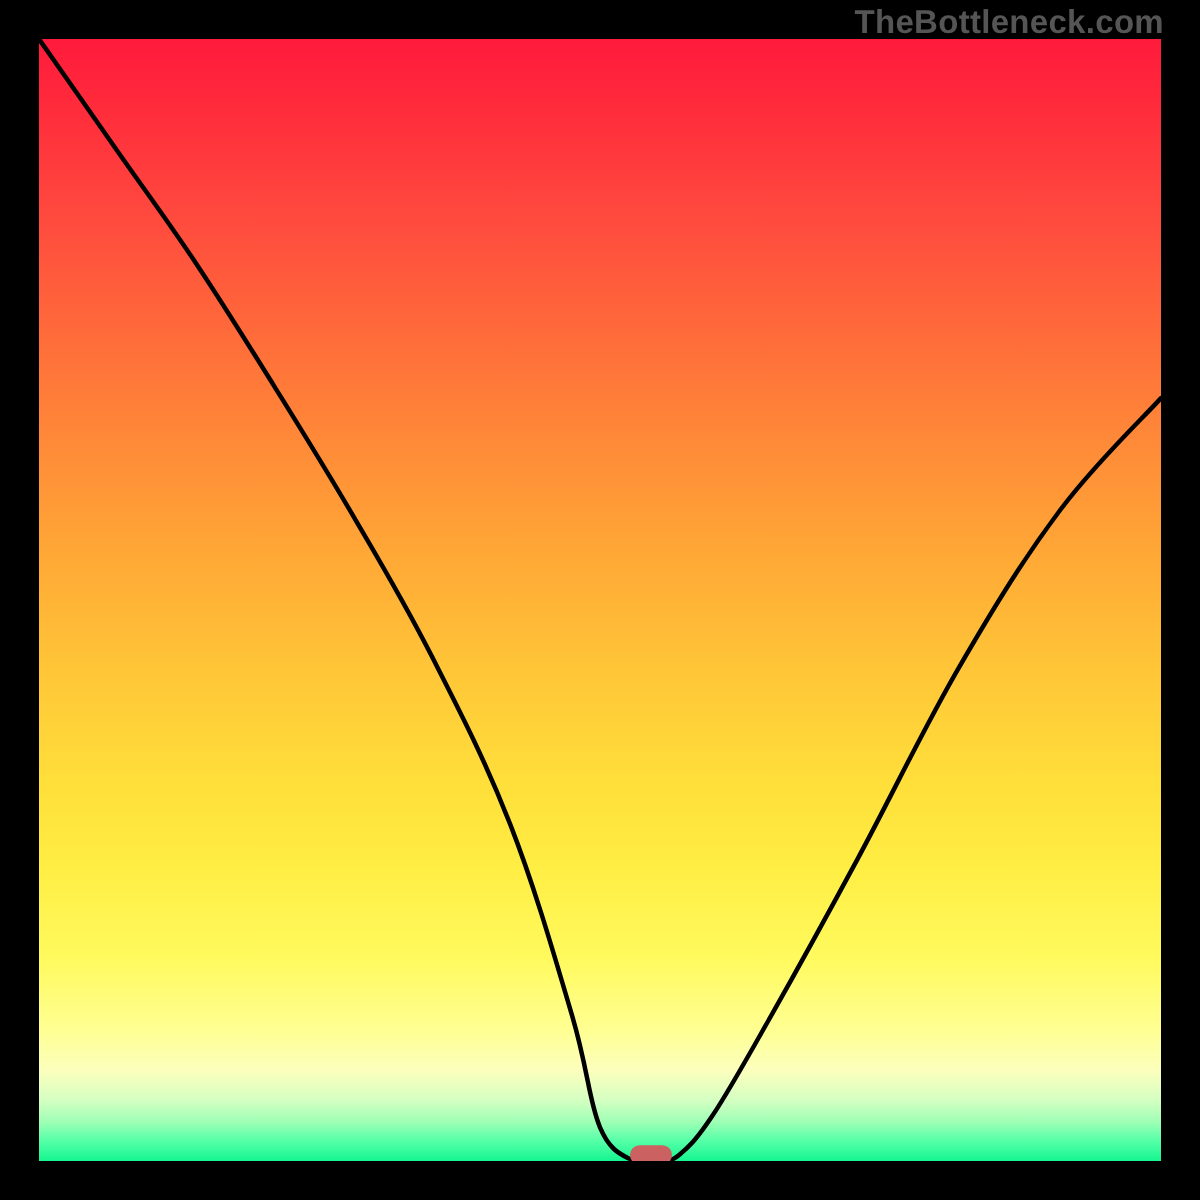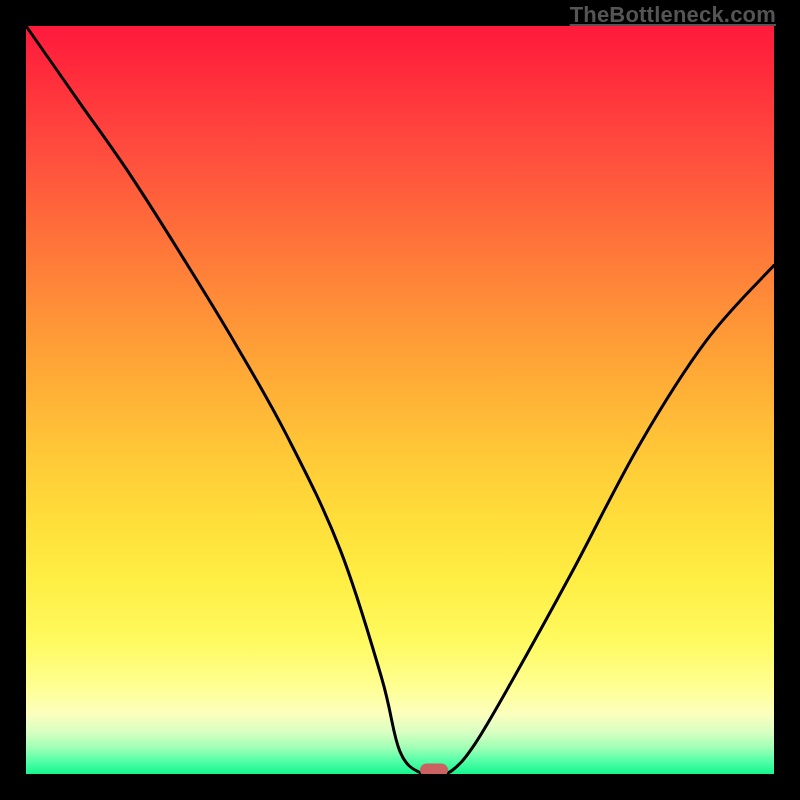--- a/index.html
+++ b/index.html
@@ -20,21 +20,20 @@
   .watermark {
     position: absolute;
     top: 2px;
     right: 24px;
     color: #555;
     font-size: 22px;
     font-weight: bold;
     letter-spacing: 0.2px;
     z-index: 5;
     font-family: Arial, Helvetica, sans-serif;
-    text-decoration: underline;
   }
   .plot {
     position: absolute;
     left: 26px;
     top: 26px;
     width: 748px;
     height: 748px;
     overflow: hidden;
     z-index: 1;
   }

